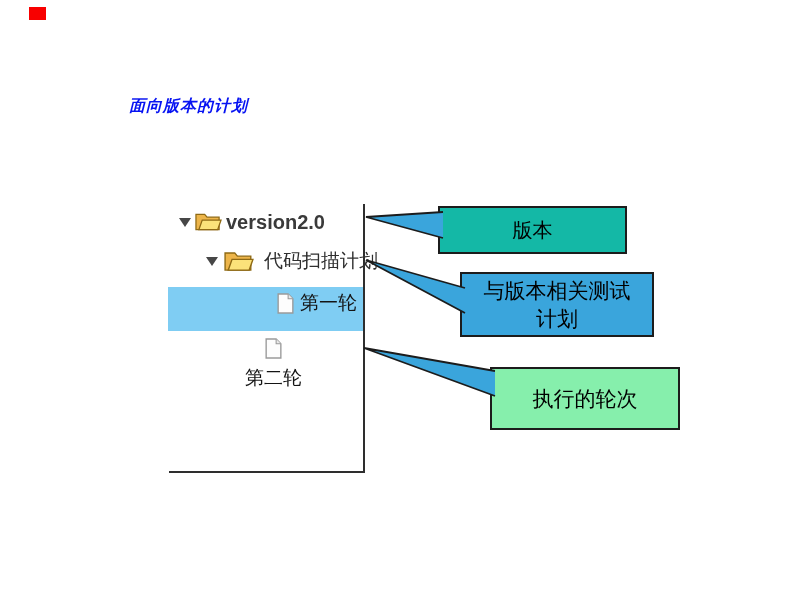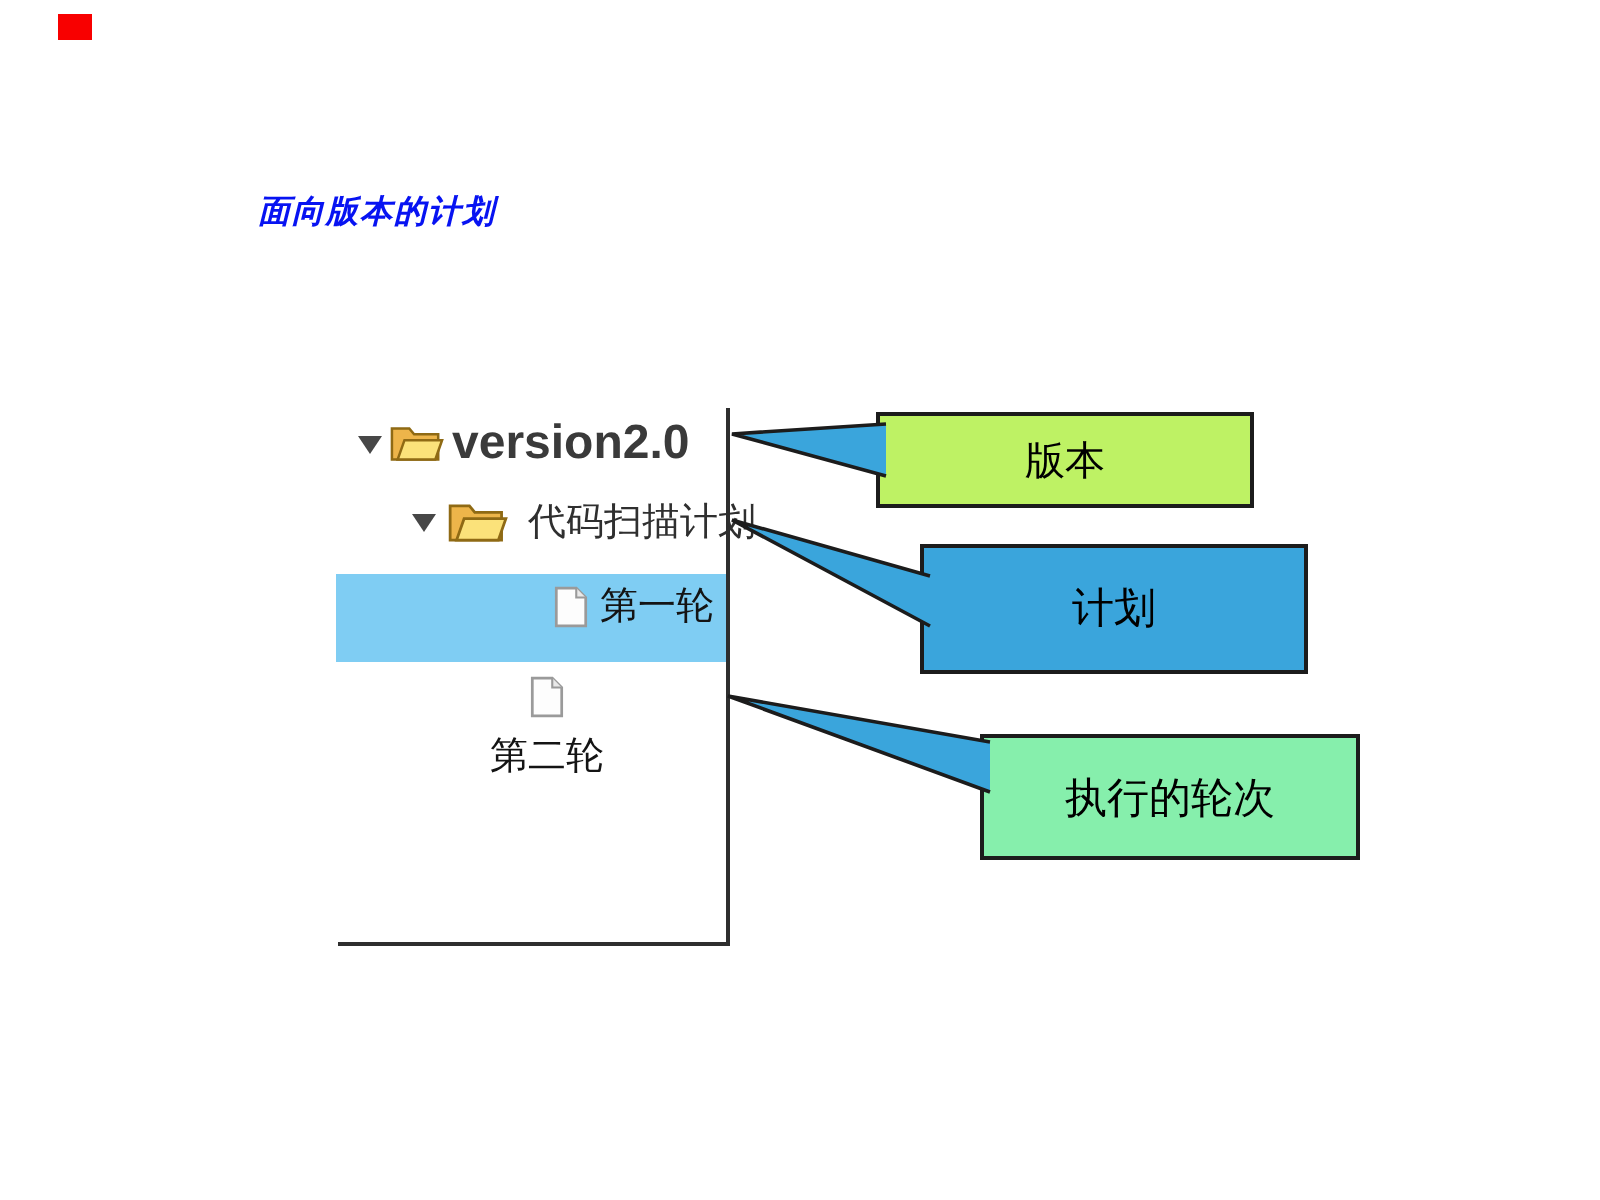--- a/index.html
+++ b/index.html
@@ -24,21 +24,21 @@
 
   
   .tree-row{display:flex;align-items:center;z-index:3;}
   .row-1{left:179px;top:208px;height:28px;gap:4px;}
   .row-2{left:206px;top:246px;height:30px;gap:6px;}
   .row-3{left:245px;top:290px;height:26px;gap:6px;padding-left:32px;}
   .row-4{left:245px;top:338px;height:26px;gap:6px;flex-direction:column;}
 
   .caret{width:0;height:0;border-left:6px solid transparent;border-right:6px solid transparent;
          border-top:9px solid #474747;flex:0 0 auto;}
-  .lbl-version{font-size:24px;font-weight:600;color:#3a3a3a;white-space:nowrap;}
+  .lbl-version{font-size:20px;font-weight:600;color:#3a3a3a;white-space:nowrap;}
   .lbl-folder2{font-size:19px;font-weight:500;color:#2f2f2f;white-space:nowrap;margin-left:4px;}
   .lbl-file{font-size:19px;font-weight:500;color:#141414;white-space:nowrap;}
 
   .icon-svg{display:block;flex:0 0 auto;}
 
   
   .callout-box{background:#3aa5dc;border:2px solid #1c1c1c;display:flex;flex-direction:column;
     align-items:center;justify-content:center;z-index:4;color:#000;text-align:center;}
   .callout-1{left:438px;top:206px;width:185px;height:44px;font-size:20px;}
   .callout-2{left:460px;top:272px;width:190px;height:61px;font-size:21px;line-height:28px;}
@@ -85,25 +85,26 @@
 </div>
 
 <div class="abs tree-row row-4">
   <svg class="icon-svg" width="17" height="21" viewBox="0 0 16 20">
     <path d="M1 1 H10.5 L15 5.5 V19 H1 Z" fill="#fdfdfd" stroke="#9a9a9a" stroke-width="1.3"></path>
     <path d="M10.5 1 V5.5 H15" fill="#e9e9e9" stroke="#9a9a9a" stroke-width="1"></path>
   </svg>
   <span class="lbl-file">第二轮</span>
 </div>
 
-<div class="abs callout-box callout-1" style="background: #bef264;">
+<div class="abs callout-box callout-1" style="background: #14b8a6;">
   <div>版本</div>
 </div>
 
 <div class="abs callout-box callout-2" style="background: rgb(58, 165, 220);">
+  <div>与版本相关测试</div>
   <div>计划</div>
 </div>
 
 <div class="abs callout-box callout-3" style="background: #86efac;">
   <div>执行的轮次</div>
 </div>
 
 <svg class="abs wedge-layer" width="800" height="600" viewBox="0 0 800 600">
   <path d="M443 212 L366 217 L443 238" fill="#3aa5dc" stroke="#1c1c1c" stroke-width="1.8" style="fill: rgb(58, 165, 220);"></path>
   <path d="M465 288 L366 260 L465 313" fill="#3aa5dc" stroke="#1c1c1c" stroke-width="1.8" style="fill: rgb(58, 165, 220);"></path>

